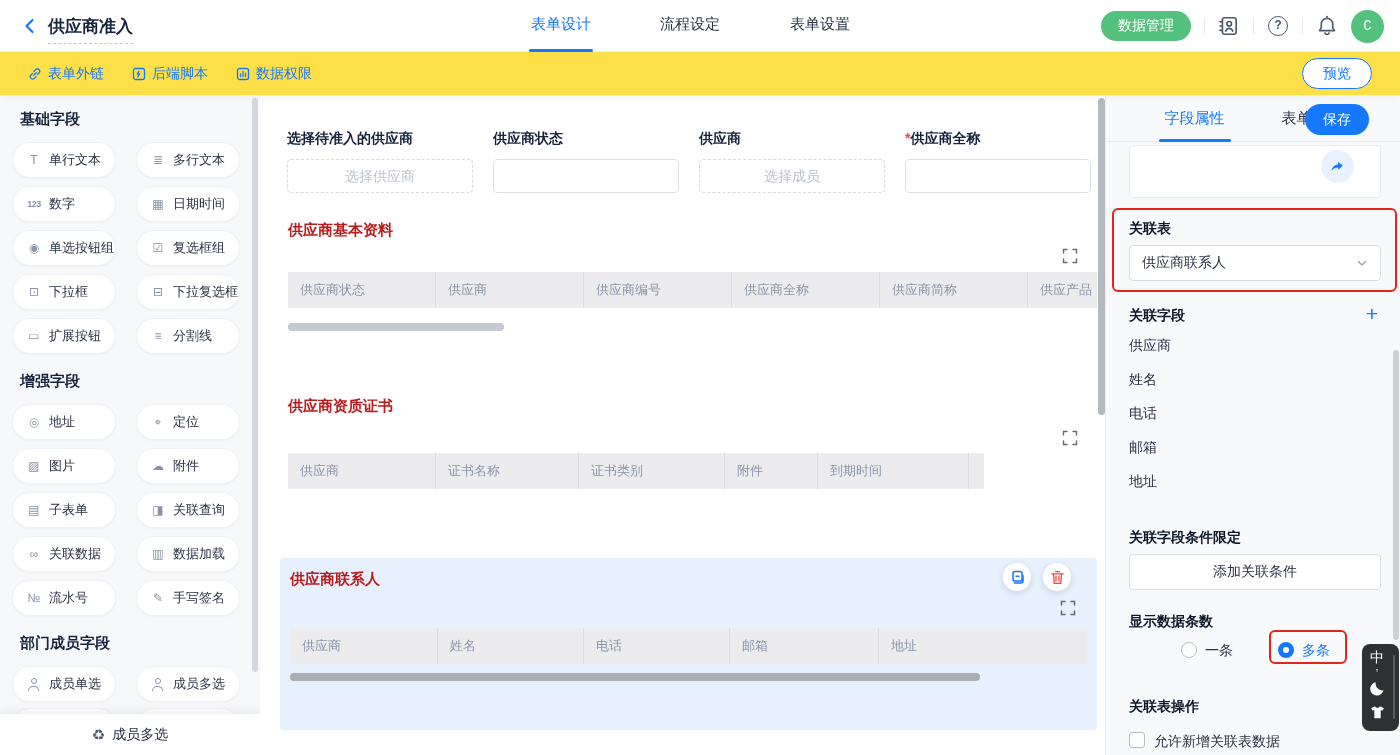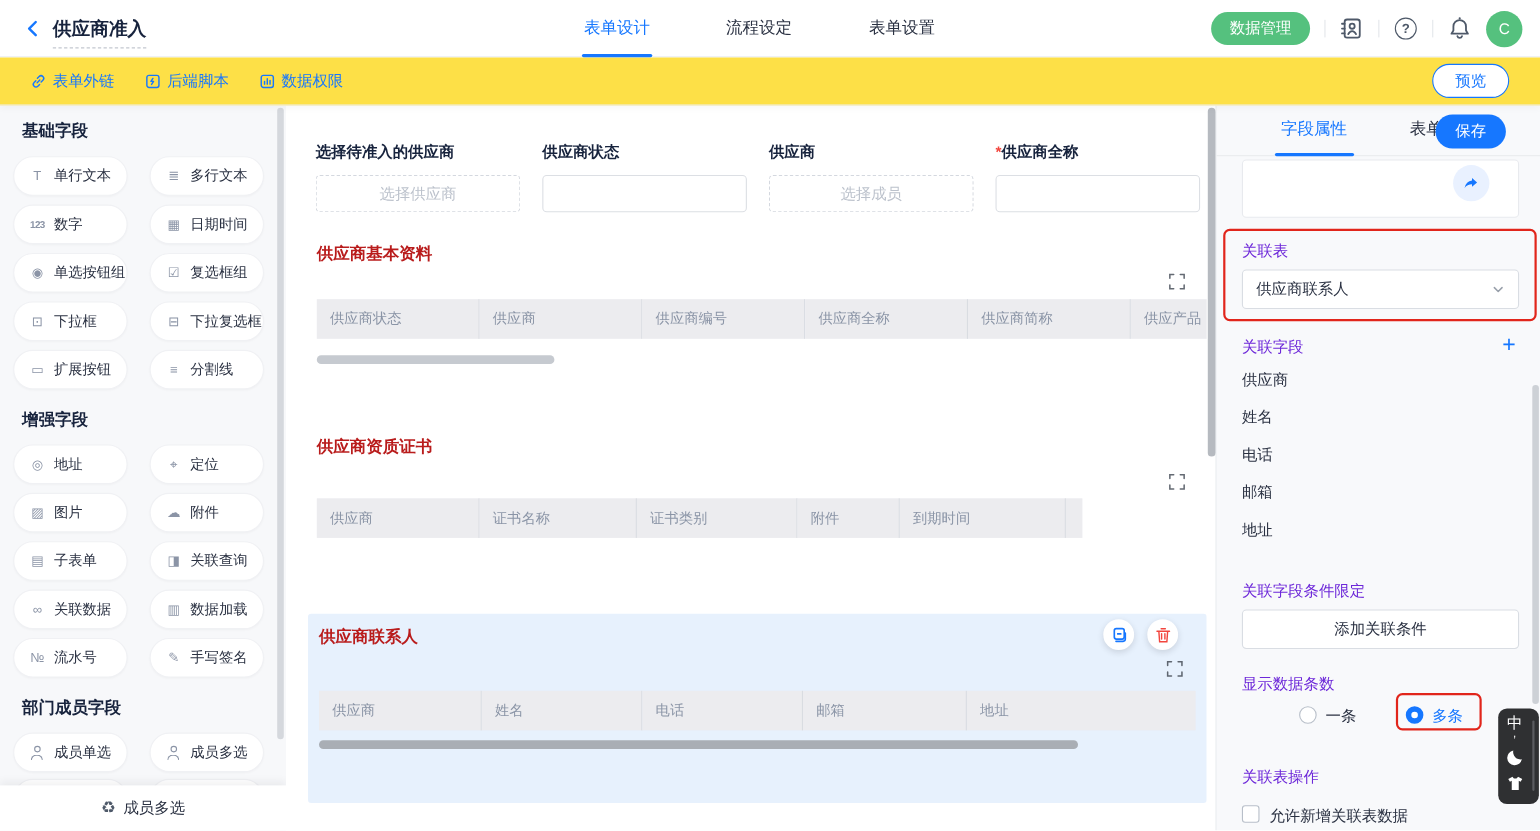--- a/index.html
+++ b/index.html
@@ -1,20 +1,20 @@
 <!DOCTYPE html>
 <html><head>
 <meta charset="utf-8">
 <style>
   * { margin:0; padding:0; box-sizing:border-box; }
   body { font-family:"Liberation Sans","DejaVu Sans",sans-serif; background:#fff; }
   .root { position:relative; width:1400px; height:755px; background:#fff; overflow:hidden; font-size:14px; color:#17233d; }
 
   
-  .hd { position:absolute; left:0; top:0; width:1400px; height:52px; background:#fff; border-bottom:1px solid #eef0f3; z-index:20; }
+  .hd { position:absolute; left:0; top:0; width:1400px; height:52px; background:#fff; border-bottom:1px solid #eef0f3; z-index:20;font-family:Liberation Mono, monospace; }
   .back { position:absolute; left:20px; top:16px; width:20px; height:20px; cursor:pointer; }
   .pg-title { position:absolute; left:48px; top:15px; font-size:17px; font-weight:bold; color:#17233d; border-bottom:1px dashed #c3c8d0; padding-bottom:5px; }
   .htab { position:absolute; top:0; height:52px; line-height:52px; font-size:15px; color:#2a3142; cursor:pointer; }
   .htab.active { color:#1677ff; }
   .htab.active::after { content:""; position:absolute; left:-2px; right:-2px; bottom:0; height:3px; background:#1677ff; border-radius:2px; }
   .hd-right { position:absolute; right:16px; top:0; height:52px; display:flex; align-items:center; gap:13px; }
   .green-pill { height:30px; padding:0 17px; border:none; border-radius:15px; background:#55c17e; color:#fff; font-size:14px; cursor:pointer; font-family:inherit; }
   .vdiv { width:1px; height:16px; background:#e3e6ea; }
   .hicon { width:22px; height:22px; display:flex; align-items:center; justify-content:center; cursor:pointer; }
   .help-c { width:20px; height:20px; border:1.5px solid #4e5969; border-radius:50%; display:flex; align-items:center; justify-content:center; font-size:12px; font-weight:bold; color:#4e5969; }
@@ -60,21 +60,21 @@
   .sel { position:absolute; left:20px; top:462px; width:817px; height:172px; background:#e7f1fd; border-radius:3px; cursor:pointer; }
   .cicon { position:absolute; width:28px; height:28px; border-radius:50%; background:#fff; box-shadow:0 2px 6px rgba(31,35,41,.15); display:flex; align-items:center; justify-content:center; cursor:pointer; }
   .cv-vsb { position:absolute; left:1098px; top:98px; width:7px; height:317px; background:#b6bac0; border-radius:3.5px; cursor:pointer; z-index:15; }
 
   
   .pn { position:absolute; left:1105px; top:96px; width:295px; height:659px; background:#f8f9fb; border-left:1px solid #ecedf0; }
   .pn-tabs { position:absolute; left:0; top:0; width:100%; height:46px; display:flex; justify-content:center; gap:45px; border-bottom:1px solid #e9ebee; }
   .ptab { position:relative; height:46px; line-height:44px; font-size:15px; color:#2a3142; cursor:pointer; padding:0 6px; }
   .ptab.active { color:#1677ff; }
   .ptab.active::after { content:""; position:absolute; left:0; right:0; bottom:0; height:3px; background:#1677ff; border-radius:2px; }
-  .pn-lab { position:absolute; left:23px; font-size:14px; font-weight:normal; color:#6d28d9; }
+  .pn-lab { position:absolute; left:23px; font-size:14px; font-weight:bold; color:#0f172a; }
   .pn-item { position:absolute; left:23px; font-size:14px; color:#2a3142; }
   .whitebox { position:absolute; left:23px; top:49px; width:252px; height:53px; background:#fff; border:1px solid #e8eaee; border-radius:4px; }
   .redbox { position:absolute; border:2px solid #e1251b; border-radius:6px; z-index:6; pointer-events:none; }
   .dropdown { position:absolute; left:23px; top:149px; width:252px; height:36px; background:#fff; border:1px solid #d9dde3; border-radius:4px; display:flex; align-items:center; padding:0 12px; font-size:14px; color:#2a3142; cursor:pointer; justify-content:space-between; }
   .plus { position:absolute; right:22px; font-size:21px; font-weight:300; color:#1677ff; line-height:18px; cursor:pointer; }
   .cond-btn { position:absolute; left:23px; top:458px; width:252px; height:36px; background:#fff; border:1px solid #d9dde3; border-radius:4px; font-size:14px; color:#2a3142; cursor:pointer; font-family:inherit; }
   .radio { position:absolute; width:16px; height:16px; border-radius:50%; background:#fff; cursor:pointer; }
   .radio.off { border:1.5px solid #b8bfc9; }
   .radio.on { border:5px solid #1677ff; }
   .rlabel { position:absolute; font-size:14px; color:#2a3142; cursor:pointer; }

